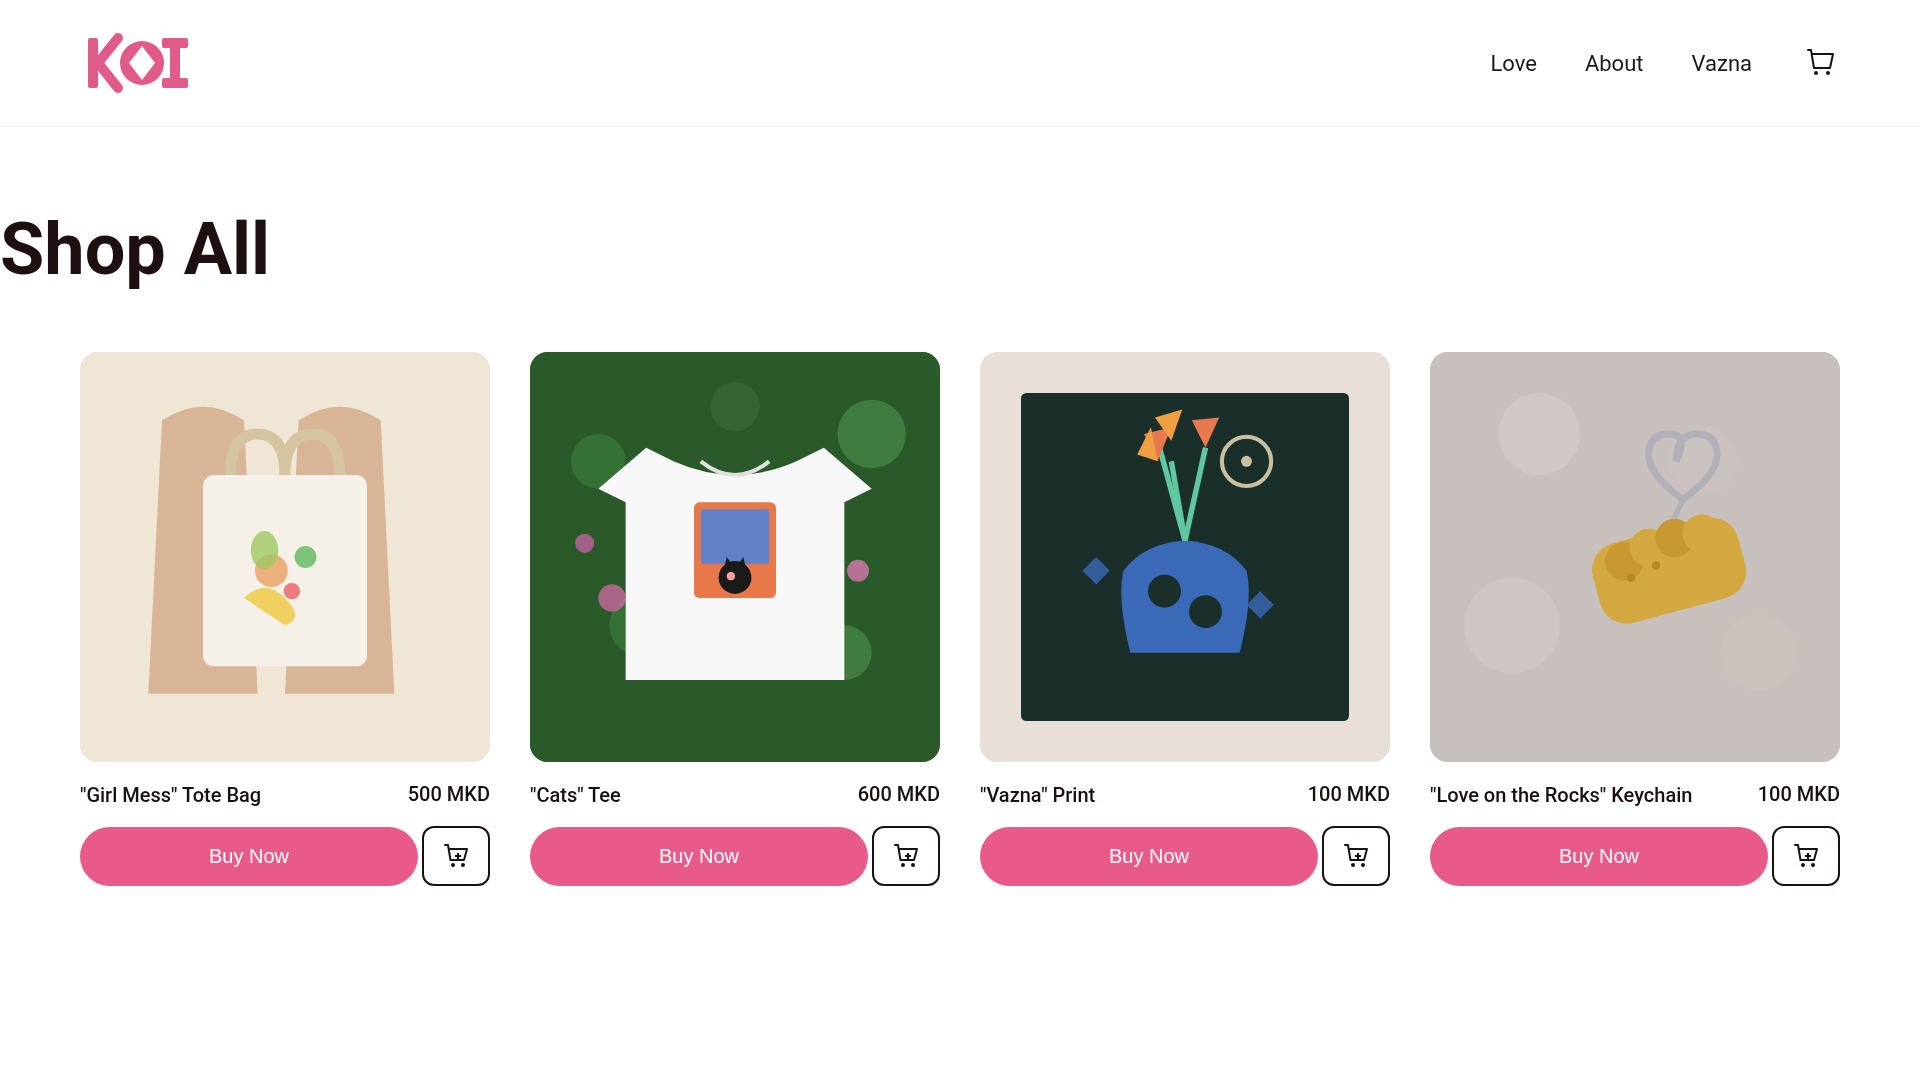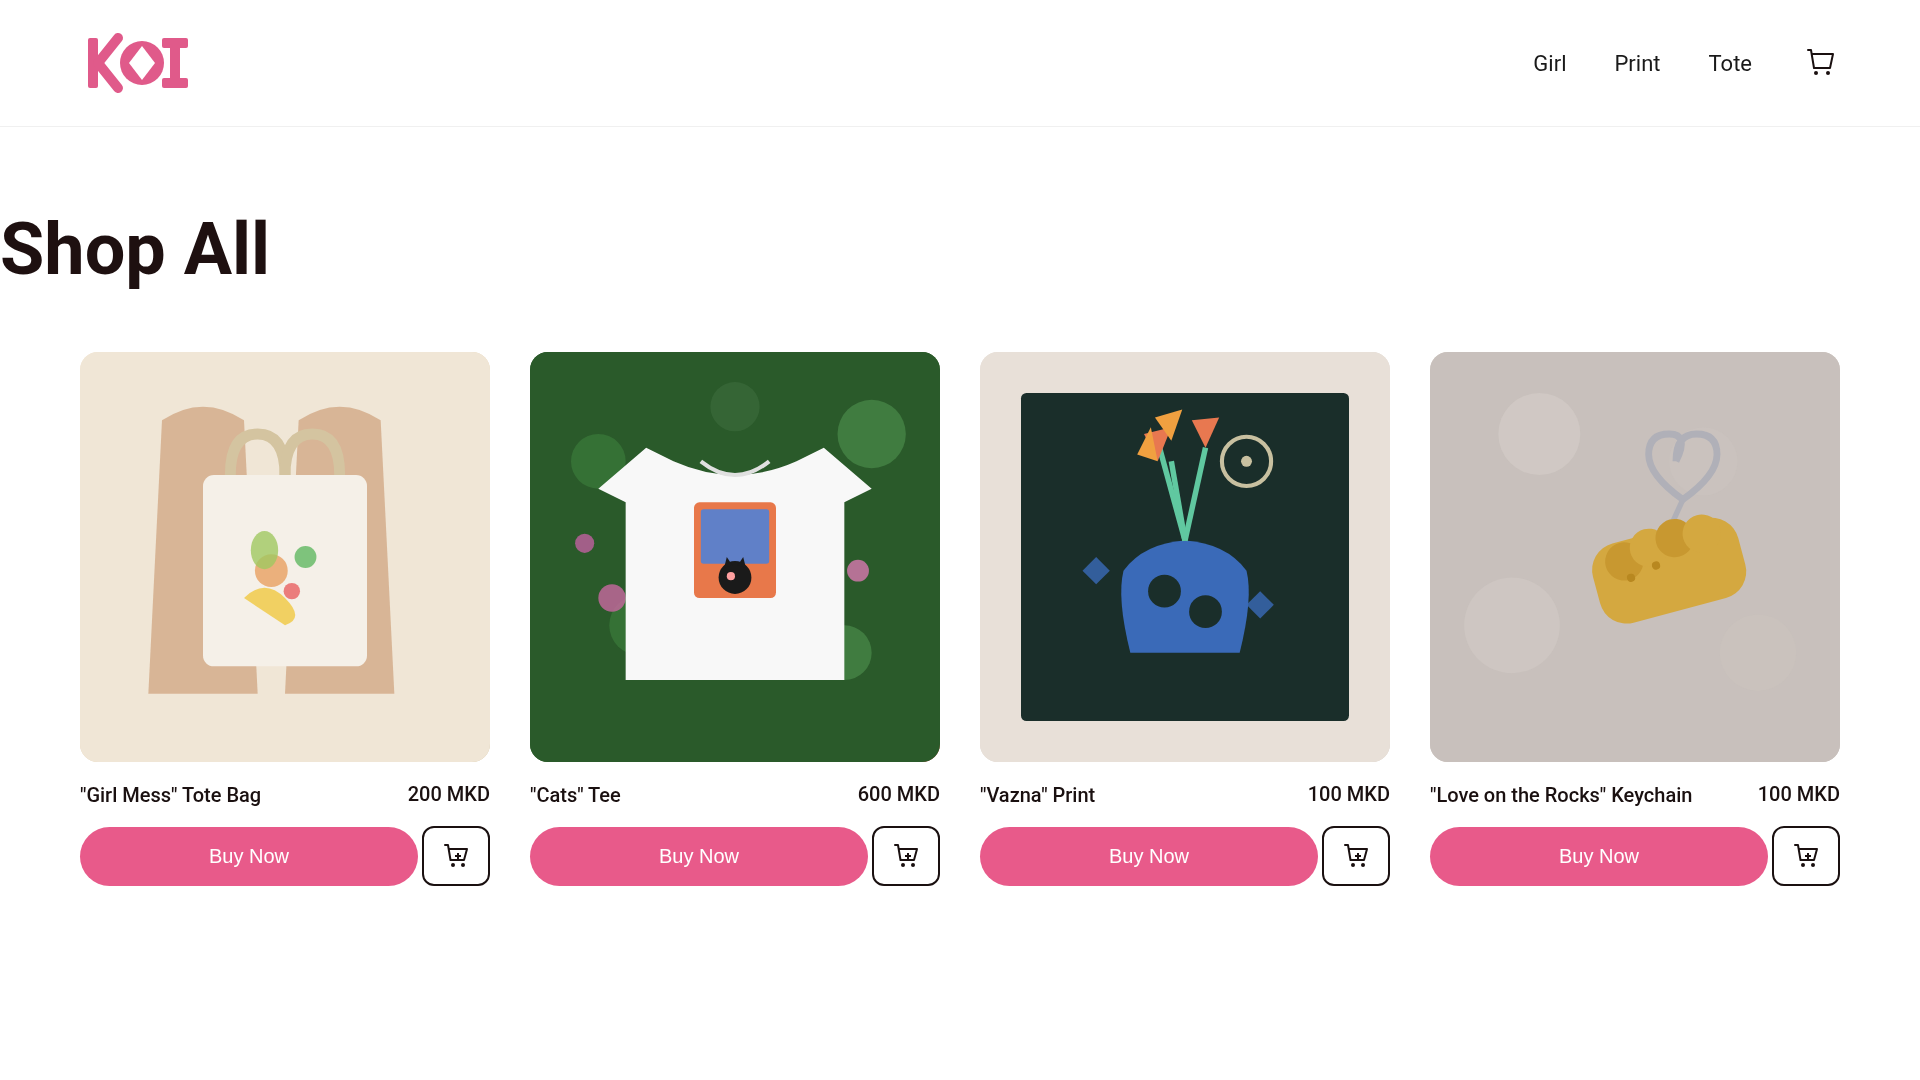--- a/index.html
+++ b/index.html
@@ -189,23 +189,23 @@
       <circle cx="62" cy="35" r="22" fill="#e05a8a"></circle>
       <path d="M62 18 L75 35 L62 52 L49 35 Z" fill="white"></path>
 
       <rect x="90" y="10" width="10" height="50" rx="2" fill="#e05a8a"></rect>
       <rect x="82" y="10" width="26" height="10" rx="2" fill="#e05a8a"></rect>
       <rect x="82" y="50" width="26" height="10" rx="2" fill="#e05a8a"></rect>
     </svg>
   </div>
 
   <nav>
-    <a href="#">Girl</a>
-    <a href="#">Print</a>
-    <a href="#">Tote</a>
+    <a href="#">Love</a>
+    <a href="#">About</a>
+    <a href="#">Vazna</a>
     <button class="cart-icon-btn">
       <svg class="header-cart-svg" viewBox="0 0 32 32">
         <path d="M4 4 L7 4 L10 22 L26 22 L29 8 L9 8" stroke-linecap="round" stroke-linejoin="round"></path>
         <circle cx="12" cy="27" r="2" fill="#1a1010" stroke="none"></circle>
         <circle cx="24" cy="27" r="2" fill="#1a1010" stroke="none"></circle>
       </svg>
     </button>
   </nav>
 </header>
 
@@ -229,21 +229,21 @@
 
         <circle cx="140" cy="160" r="12" fill="#e8a060" opacity="0.8"></circle>
         <circle cx="165" cy="150" r="8" fill="#60b860" opacity="0.8"></circle>
         <circle cx="155" cy="175" r="6" fill="#e86060" opacity="0.8"></circle>
         <path d="M120 180 Q135 165 150 180 Q165 195 150 200" fill="#f0c840" opacity="0.8"></path>
         <ellipse cx="135" cy="145" rx="10" ry="14" fill="#a0c860" opacity="0.8"></ellipse>
       </svg>
       </div>
       <div class="product-info">
         <span class="product-name">"Girl Mess" Tote Bag</span>
-        <span class="product-price">200 MKD</span>
+        <span class="product-price">500 MKD</span>
       </div>
       <div class="product-actions">
         <button class="buy-now-btn">Buy Now</button>
         <button class="cart-add-btn">
           <svg class="cart-svg" viewBox="0 0 28 28">
             <path d="M3 3 L6 3 L8.5 18 L22 18 L25 7 L8 7" stroke-linecap="round" stroke-linejoin="round"></path>
             <circle cx="11" cy="23" r="2" fill="#1a1010" stroke="none"></circle>
             <circle cx="21" cy="23" r="2" fill="#1a1010" stroke="none"></circle>
             <line x1="16" y1="11" x2="16" y2="17" stroke="#1a1010" stroke-width="2"></line>
             <line x1="13" y1="14" x2="19" y2="14" stroke="#1a1010" stroke-width="2"></line>

